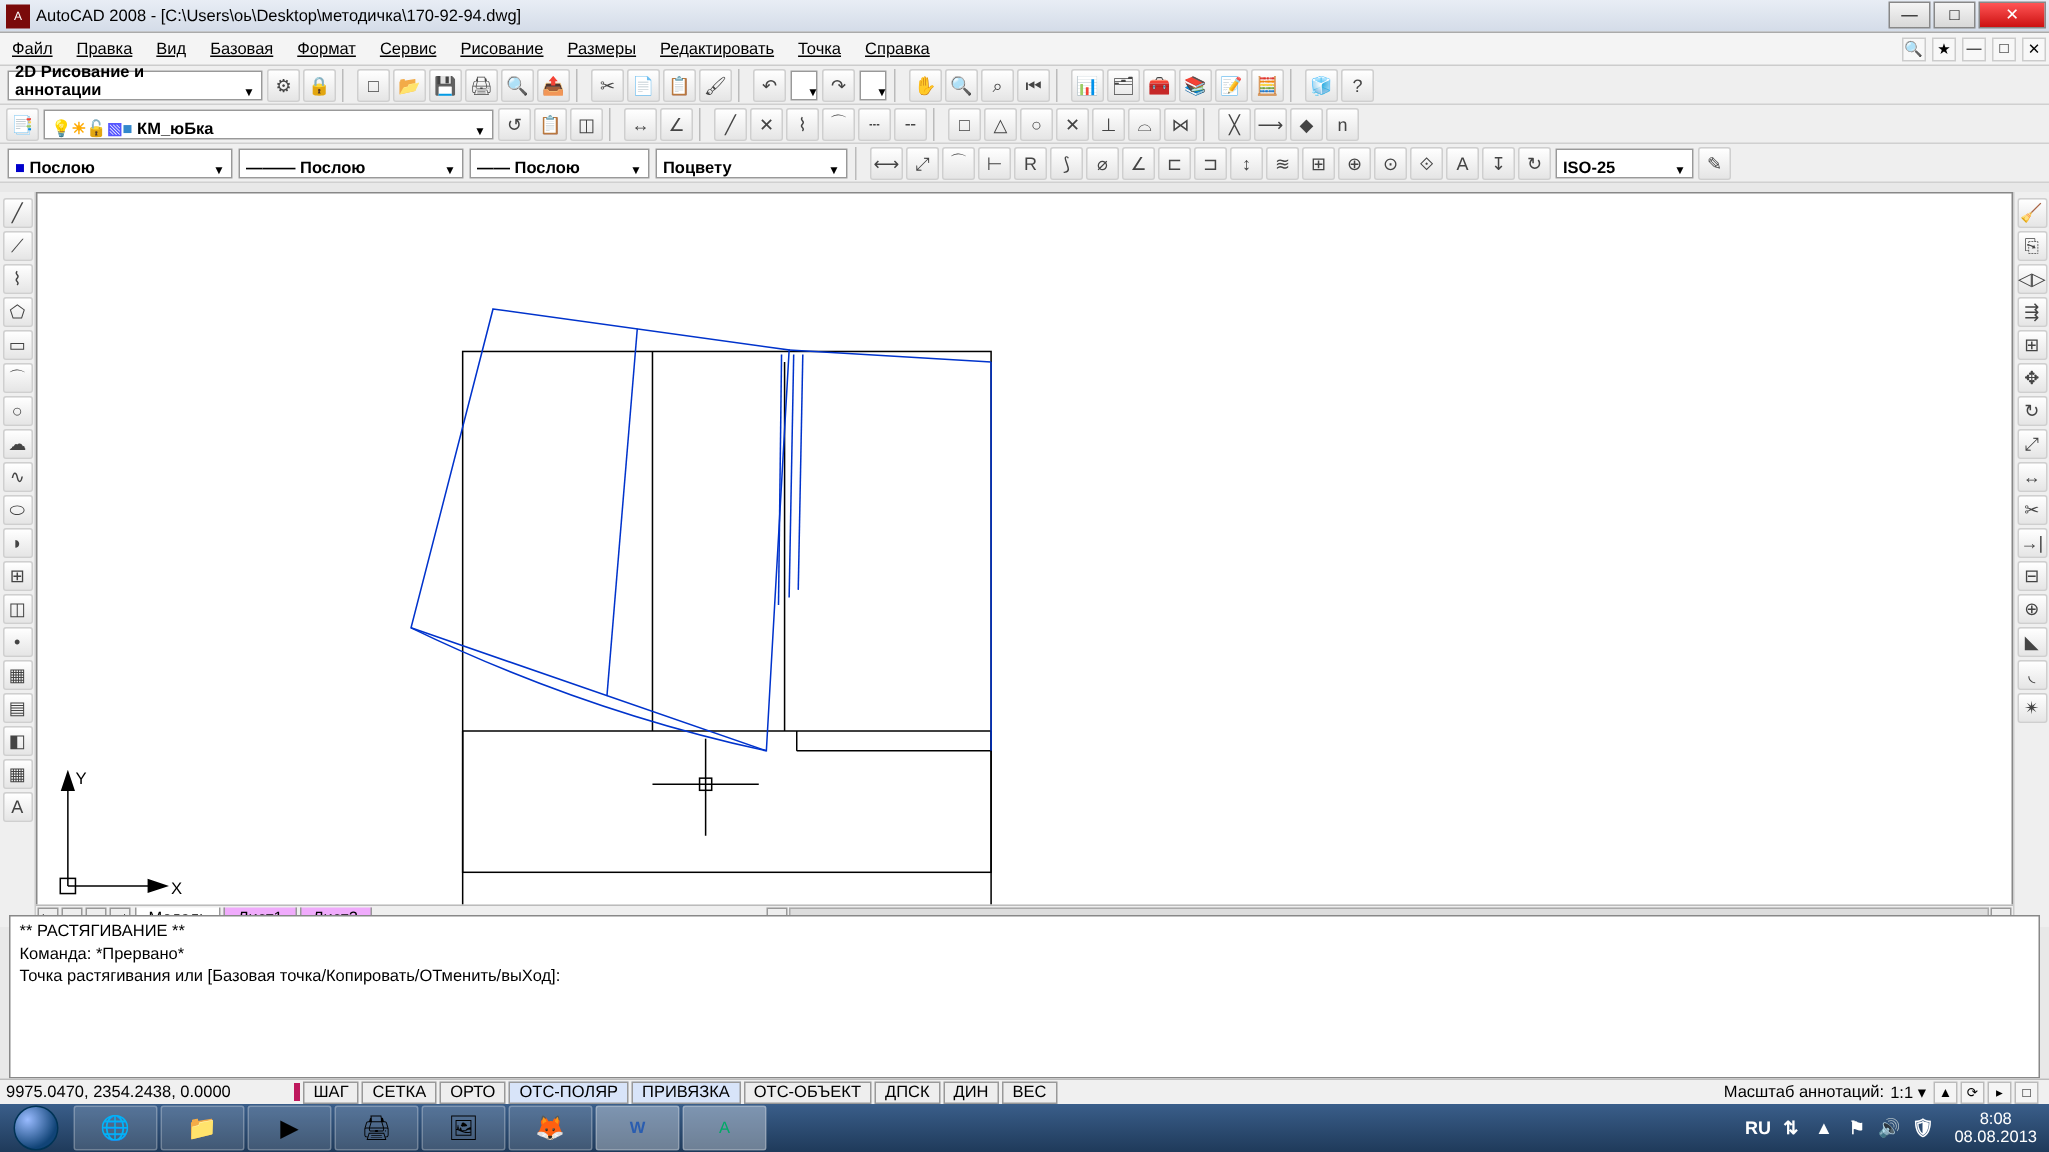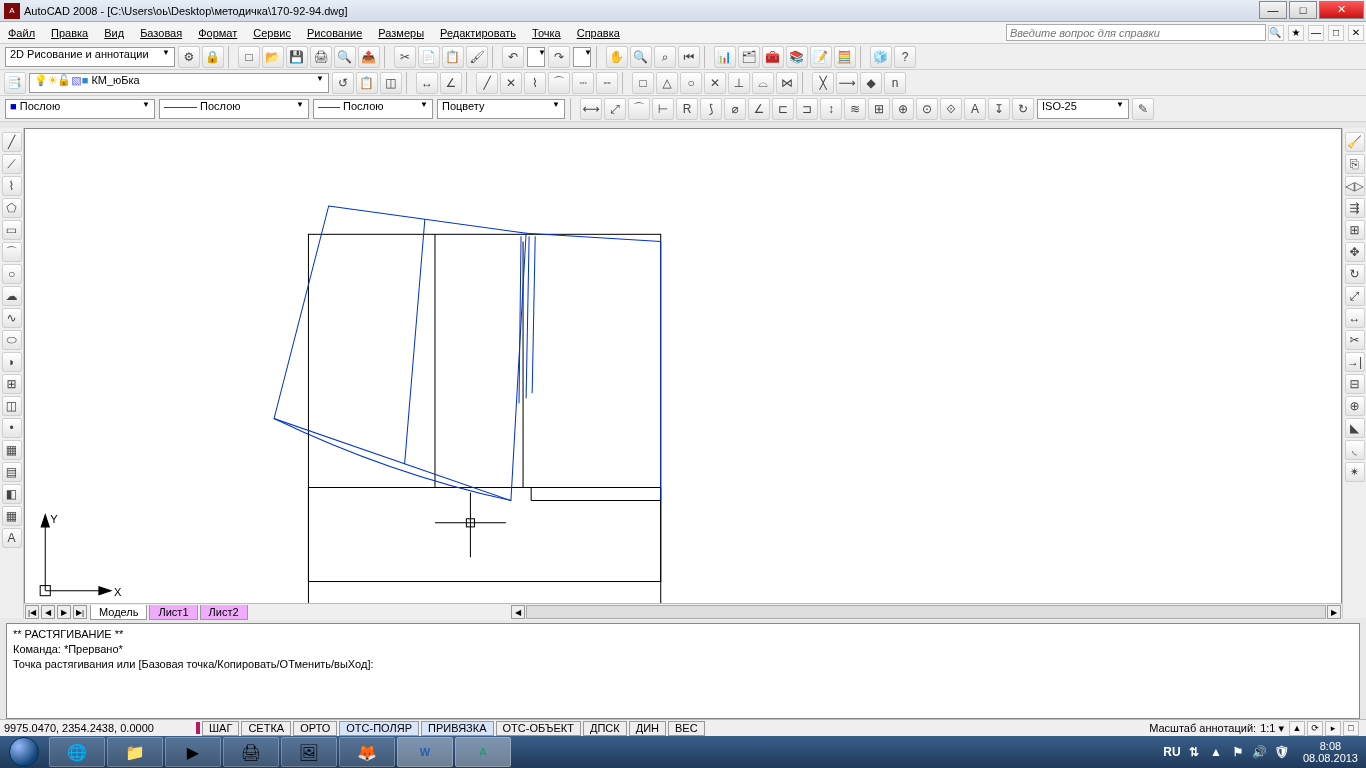--- a/index.html
+++ b/index.html
@@ -18,40 +18,40 @@
 .menubar .mitem { padding:2px 8px; text-decoration:underline; color:#000; }
 .menubar .right { margin-left:auto; display:flex; align-items:center;}
 .menubar input.help { width:260px; height:17px; font-size:11px; padding:1px 3px; border:1px solid #aaa; font-style:italic; color:#888;}
 .menubar .smallicon { width:16px; height:16px; margin:0 2px; border:1px solid #ccc; background:#f8f8f8; display:flex; align-items:center; justify-content:center; font-size:10px;}
 
 
 .toolbars { background:#efefef; }
 .trow { display:flex; align-items:center; height:26px; border-bottom:1px solid #d0d0d0; padding-left:3px;}
 .tbtn { width:22px; height:22px; border:1px solid #cfcfcf; margin:0 1px; background:linear-gradient(#fff,#e5e5e5); display:flex; align-items:center; justify-content:center; font-size:12px; color:#444; border-radius:2px;}
 .tsep { width:6px; height:22px; border-left:1px solid #bbb; margin:0 3px;}
-.tdrop { height:20px; border:1px solid #999; background:#fff; display:flex; align-items:flex-start; padding:0 4px; font-size:11px; margin:0 2px;}
+.tdrop { height:20px; border:1px solid #999; background:#fff; display:flex; align-items:flex-end; padding:0 4px; font-size:11px; margin:0 2px;font-weight:bold;}
 .tdrop .arrow { margin-left:auto; padding-left:6px; font-size:8px;}
 
 
 .workspace { position:absolute; top:128px; left:0; right:0; bottom:150px; background:#efefef; display:flex;}
 .lefttools { width:24px; background:#efefef; display:flex; flex-direction:column; padding-top:3px; border-right:1px solid #ccc;}
 .righttools { width:24px; background:#efefef; display:flex; flex-direction:column; padding-top:3px; border-left:1px solid #ccc;}
 .lefttools .tbtn, .righttools .tbtn { width:20px; height:20px; margin:1px auto;}
 .canvas-wrap { flex:1; background:#fff; border:1px solid #888; position:relative; overflow:hidden;}
 .canvas-svg { position:absolute; top:0; left:0; width:100%; height:100%;}
 
 
 .tabrow { position:absolute; left:24px; right:24px; bottom:150px; height:17px; background:#efefef; display:flex; align-items:center; border-top:1px solid #bbb; font-size:11px;}
 .tabrow .navbtn { width:14px; height:14px; border:1px solid #999; margin:0 1px; background:#eee; display:flex; align-items:center; justify-content:center; font-size:8px;}
 .tabrow .tab { padding:1px 8px; border:1px solid #999; border-top:none; background:#fff; margin-left:2px;}
 .tabrow .tab.inactive{ background:#f0abfc;}
 .tabrow .hscroll{ margin-left:auto; display:flex;}
 
 
-.cmdwin { position:absolute; left:6px; right:6px; bottom:49px; height:96px; background:#fff; border:1px solid #888; font-family:"Courier New",monospace; font-size:12px; padding:3px 6px; overflow:hidden; line-height:15px;}
+.cmdwin { position:absolute; left:6px; right:6px; bottom:49px; height:109px; background:#fff; border:1px solid #888; font-family:"Courier New",monospace; font-size:12px; padding:3px 6px; overflow:hidden; line-height:15px;}
 .cmdwin .line{ white-space:pre;}
 
 
 .statusbar { position:absolute; left:0; right:0; bottom:32px; height:17px; background:#f0f0f0; border-top:1px solid #bbb; display:flex; align-items:center; font-size:11px;}
 .statusbar .coords{ width:200px; padding-left:4px; border-right:4px solid #be185d;}
 .statusbar .toggle{ padding:0 6px; border:1px solid #999; margin-left:2px; height:15px; display:flex; align-items:center; background:#eee;}
 .statusbar .toggle.active{ background:#d8e4f9;}
 .statusbar .right{ margin-left:auto; display:flex; align-items:center; padding-right:6px;}
 .statusbar .right .lbl{ margin-right:4px;}
 .statusbar .mini{ width:16px; height:15px; border:1px solid #bbb; margin:0 1px; background:#f5f5f5; display:flex; align-items:center; justify-content:center; font-size:9px;}
@@ -87,21 +87,20 @@
   <span class="mitem">Вид</span>
   <span class="mitem">Базовая</span>
   <span class="mitem">Формат</span>
   <span class="mitem">Сервис</span>
   <span class="mitem">Рисование</span>
   <span class="mitem">Размеры</span>
   <span class="mitem">Редактировать</span>
   <span class="mitem">Точка</span>
   <span class="mitem">Справка</span>
   <div class="right">
-    <input class="help" placeholder="Введите вопрос для справки" style="">
     <div class="smallicon">🔍</div>
     <div class="smallicon">★</div>
     <div class="smallicon">—</div>
     <div class="smallicon">□</div>
     <div class="smallicon">✕</div>
   </div>
 </div>
 
 <div class="toolbars">
 

